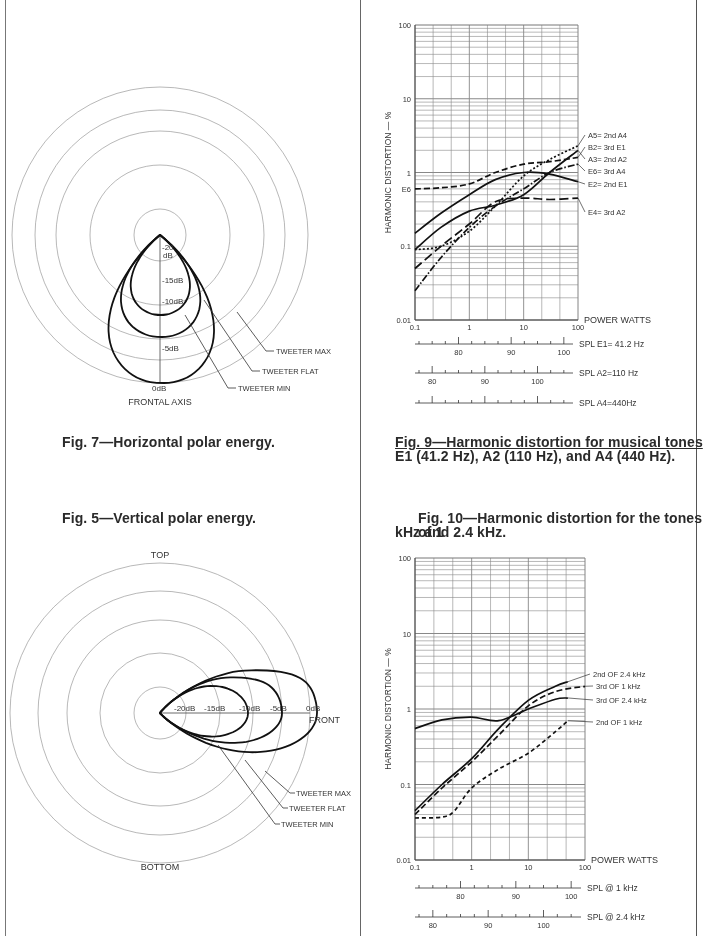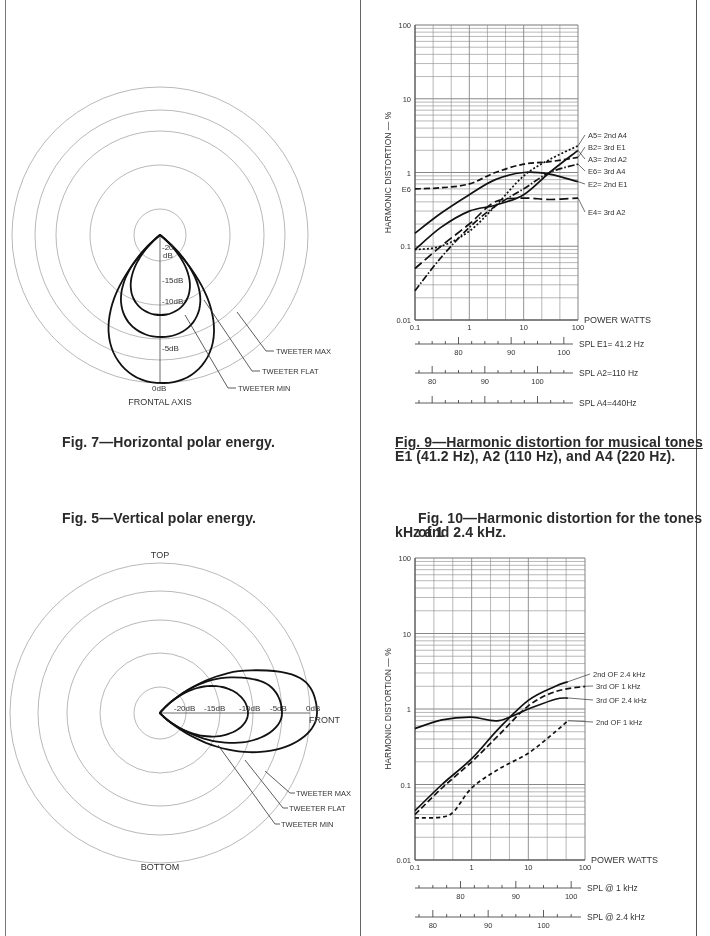--- a/index.html
+++ b/index.html
@@ -340,15 +340,15 @@
       <line x1="529.6666666666666" y1="917" x2="529.6666666666666" y2="914" stroke="#333" stroke-width="0.8"></line>
       <line x1="543.5" y1="917" x2="543.5" y2="910" stroke="#333" stroke-width="0.8"></line>
       <line x1="557.3333333333334" y1="917" x2="557.3333333333334" y2="914" stroke="#333" stroke-width="0.8"></line>
       <line x1="571.1666666666666" y1="917" x2="571.1666666666666" y2="914" stroke="#333" stroke-width="0.8"></line>
     </g>
 </svg>
 
 <div class="caption" style="left:62px; top:435px;">Fig. 7—Horizontal polar energy.</div>
 <div class="caption" style="left:62px; top:511px;">Fig. 5—Vertical polar energy.</div>
 <div class="caption" style="left:395px; top:435px;text-decoration:underline;">Fig. 9—Harmonic distortion for musical tones</div>
-<div class="caption" style="left:395px; top:449px;">E1 (41.2 Hz), A2 (110 Hz), and A4 (220 Hz).</div>
+<div class="caption" style="left:395px; top:449px;">E1 (41.2 Hz), A2 (110 Hz), and A4 (440 Hz).</div>
 <div class="caption" style="left:398px; top:511px;padding-left:20px;">Fig. 10—Harmonic distortion for the tones of 1</div>
 <div class="caption" style="left:395px; top:525px;">kHz and 2.4 kHz.</div>
 
 </body></html>

